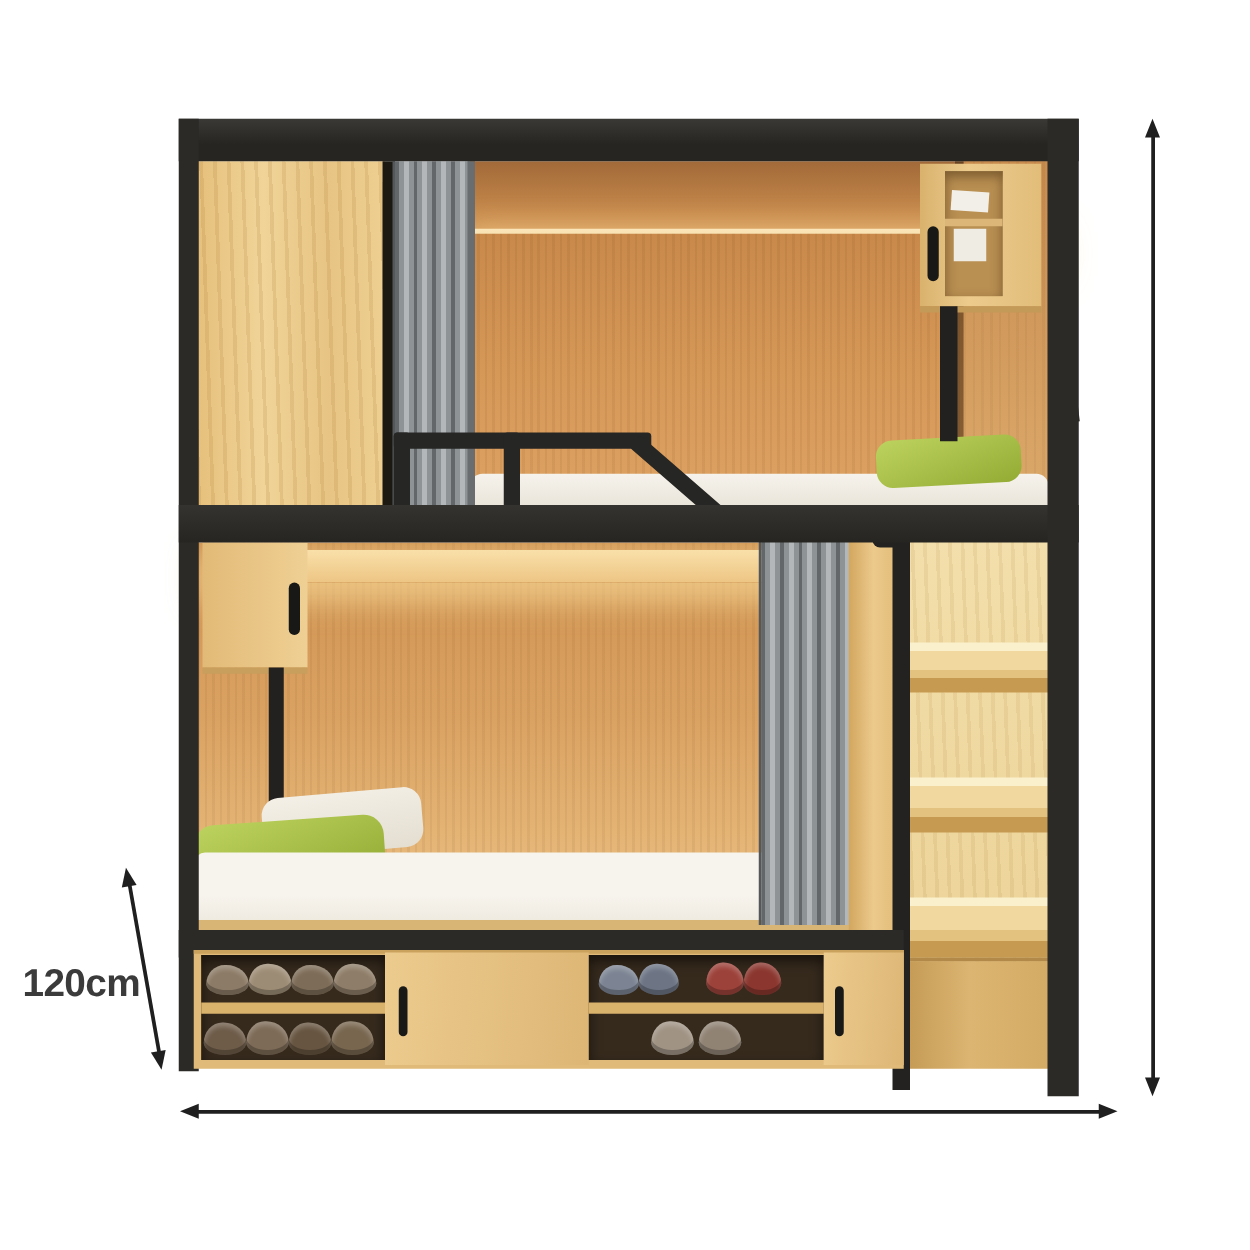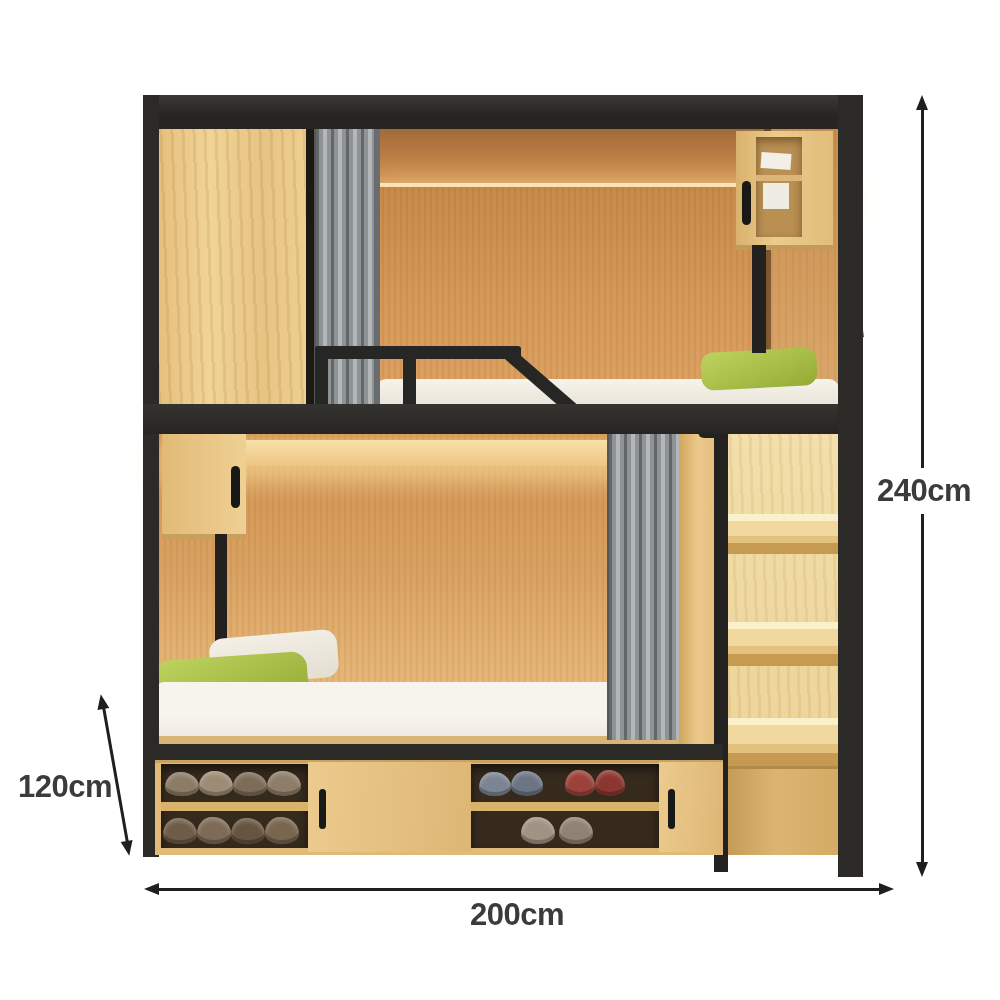--- a/index.html
+++ b/index.html
@@ -215,29 +215,27 @@
   </div>
   <div class="abs door door2">
     <div class="d-handle" style="left:9px;"></div>
   </div>
 
   <div class="abs dim-v">
     <div class="arr arr-up"></div>
     <div class="line"></div>
     <div class="arr arr-dn"></div>
   </div>
-  <div class="dim-label lab-h">240cm</div>
 
   <div class="abs dim-d">
     <div class="arr arr-up"></div>
     <div class="line"></div>
     <div class="arr arr-dn"></div>
   </div>
   <div class="dim-label lab-d">120cm</div>
 
   <div class="abs dim-h">
     <div class="arrh arr-l"></div>
     <div class="line"></div>
     <div class="arrh arr-r"></div>
   </div>
-  <div class="dim-label lab-w">200cm</div>
 
 </div>
 
 </body></html>

